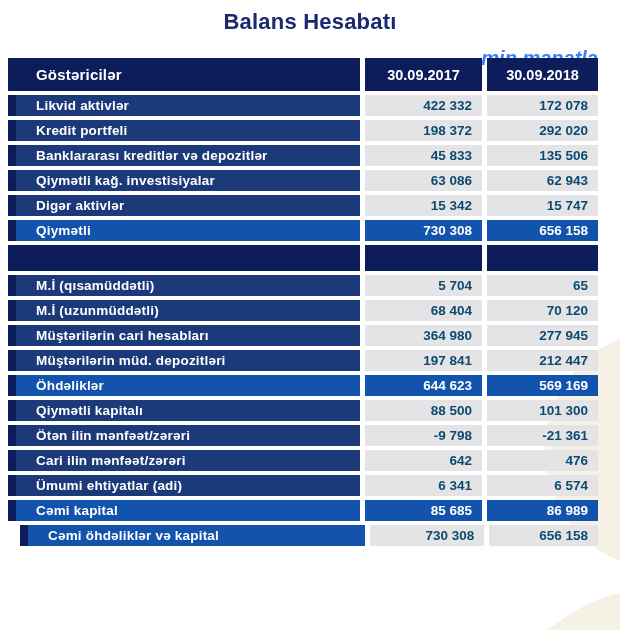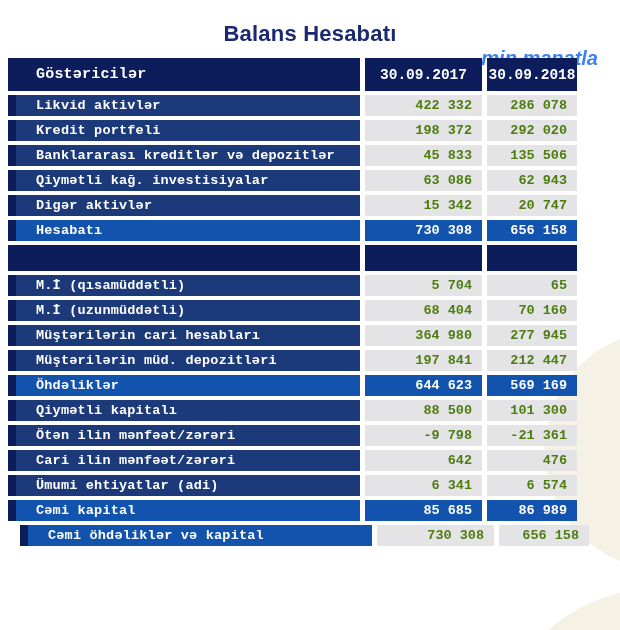--- a/index.html
+++ b/index.html
@@ -19,21 +19,21 @@
     position: absolute;
     border-radius: 50%;
     background: #f5f1e4;
     z-index: 0;
   }
   .wm-a { width: 240px; height: 240px; left: 545px; top: 330px; }
   .wm-b { width: 340px; height: 340px; left: 490px; top: 588px; }
   .title {
     position: relative;
     z-index: 1;
-    margin: 12px;
+    margin: 0;
     padding-top: 9px;
     text-align: center;
     font-size: 22px;
     font-weight: bold;
     color: #1b2a70;
     letter-spacing: 0.2px;
   }
   .unit-note {
     position: absolute;
     z-index: 1;
@@ -46,21 +46,20 @@
   }
   .table {
     position: absolute;
     z-index: 1;
     left: 8px;
     top: 58px;
     width: 590px;
     display: flex;
     flex-direction: column;
     gap: 4px;
-    font-family: Liberation Mono, monospace;
   }
   .row {
     display: flex;
     gap: 5px;
     height: 21px;
   }
   .row.header { height: 33px; }
   .row.spacer { height: 26px; }
   .cell {
     display: flex;
@@ -74,24 +73,24 @@
     padding-left: 20px;
     color: #ffffff;
     font-weight: bold;
     letter-spacing: 0.2px;
   }
   .cell.val {
     width: 117px;
     justify-content: flex-end;
     padding-right: 10px;
     font-weight: bold;
-    color: #4d7c0f;
+    color: #0c4a6e;
     background: #e4e4e6;
   }
-  .cell.val:last-child { width: 90px; }
+  .cell.val:last-child { width: 111px; }
   
   .row.header .cell.label {
     background: #0d1c5b;
     border-left-color: #0d1c5b;
     font-size: 15px;
   }
   .row.header .cell.val {
     background: #0d1c5b;
     color: #ffffff;
     justify-content: center;
@@ -121,61 +120,61 @@
   <div class="table">
     <div class="row header">
       <div class="cell label">Göstəricilər</div>
       <div class="cell val">30.09.2017</div>
       <div class="cell val">30.09.2018</div>
     </div>
 
   <div class="row data">
         <div class="cell label">Likvid aktivlər</div>
         <div class="cell val">422 332</div>
-        <div class="cell val">286 078</div>
+        <div class="cell val">172 078</div>
       </div>
       <div class="row data">
         <div class="cell label">Kredit portfeli</div>
         <div class="cell val">198 372</div>
         <div class="cell val">292 020</div>
       </div>
       <div class="row data">
         <div class="cell label">Banklararası kreditlər və depozitlər</div>
         <div class="cell val">45 833</div>
         <div class="cell val">135 506</div>
       </div>
       <div class="row data">
         <div class="cell label">Qiymətli kağ. investisiyalar</div>
         <div class="cell val">63 086</div>
         <div class="cell val">62 943</div>
       </div>
       <div class="row data">
         <div class="cell label">Digər aktivlər</div>
         <div class="cell val">15 342</div>
-        <div class="cell val">20 747</div>
+        <div class="cell val">15 747</div>
       </div>
       <div class="row total">
-        <div class="cell label">Hesabatı</div>
+        <div class="cell label">Qiymətli</div>
         <div class="cell val">730 308</div>
         <div class="cell val">656 158</div>
       </div>
       <div class="row spacer">
         <div class="cell label"></div>
         <div class="cell val"></div>
         <div class="cell val"></div>
       </div>
       <div class="row data">
         <div class="cell label">M.İ (qısamüddətli)</div>
         <div class="cell val">5 704</div>
         <div class="cell val">65</div>
       </div>
       <div class="row data">
         <div class="cell label">M.İ (uzunmüddətli)</div>
         <div class="cell val">68 404</div>
-        <div class="cell val">70 160</div>
+        <div class="cell val">70 120</div>
       </div>
       <div class="row data">
         <div class="cell label">Müştərilərin cari hesabları</div>
         <div class="cell val">364 980</div>
         <div class="cell val">277 945</div>
       </div>
       <div class="row data">
         <div class="cell label">Müştərilərin müd. depozitləri</div>
         <div class="cell val">197 841</div>
         <div class="cell val">212 447</div>

